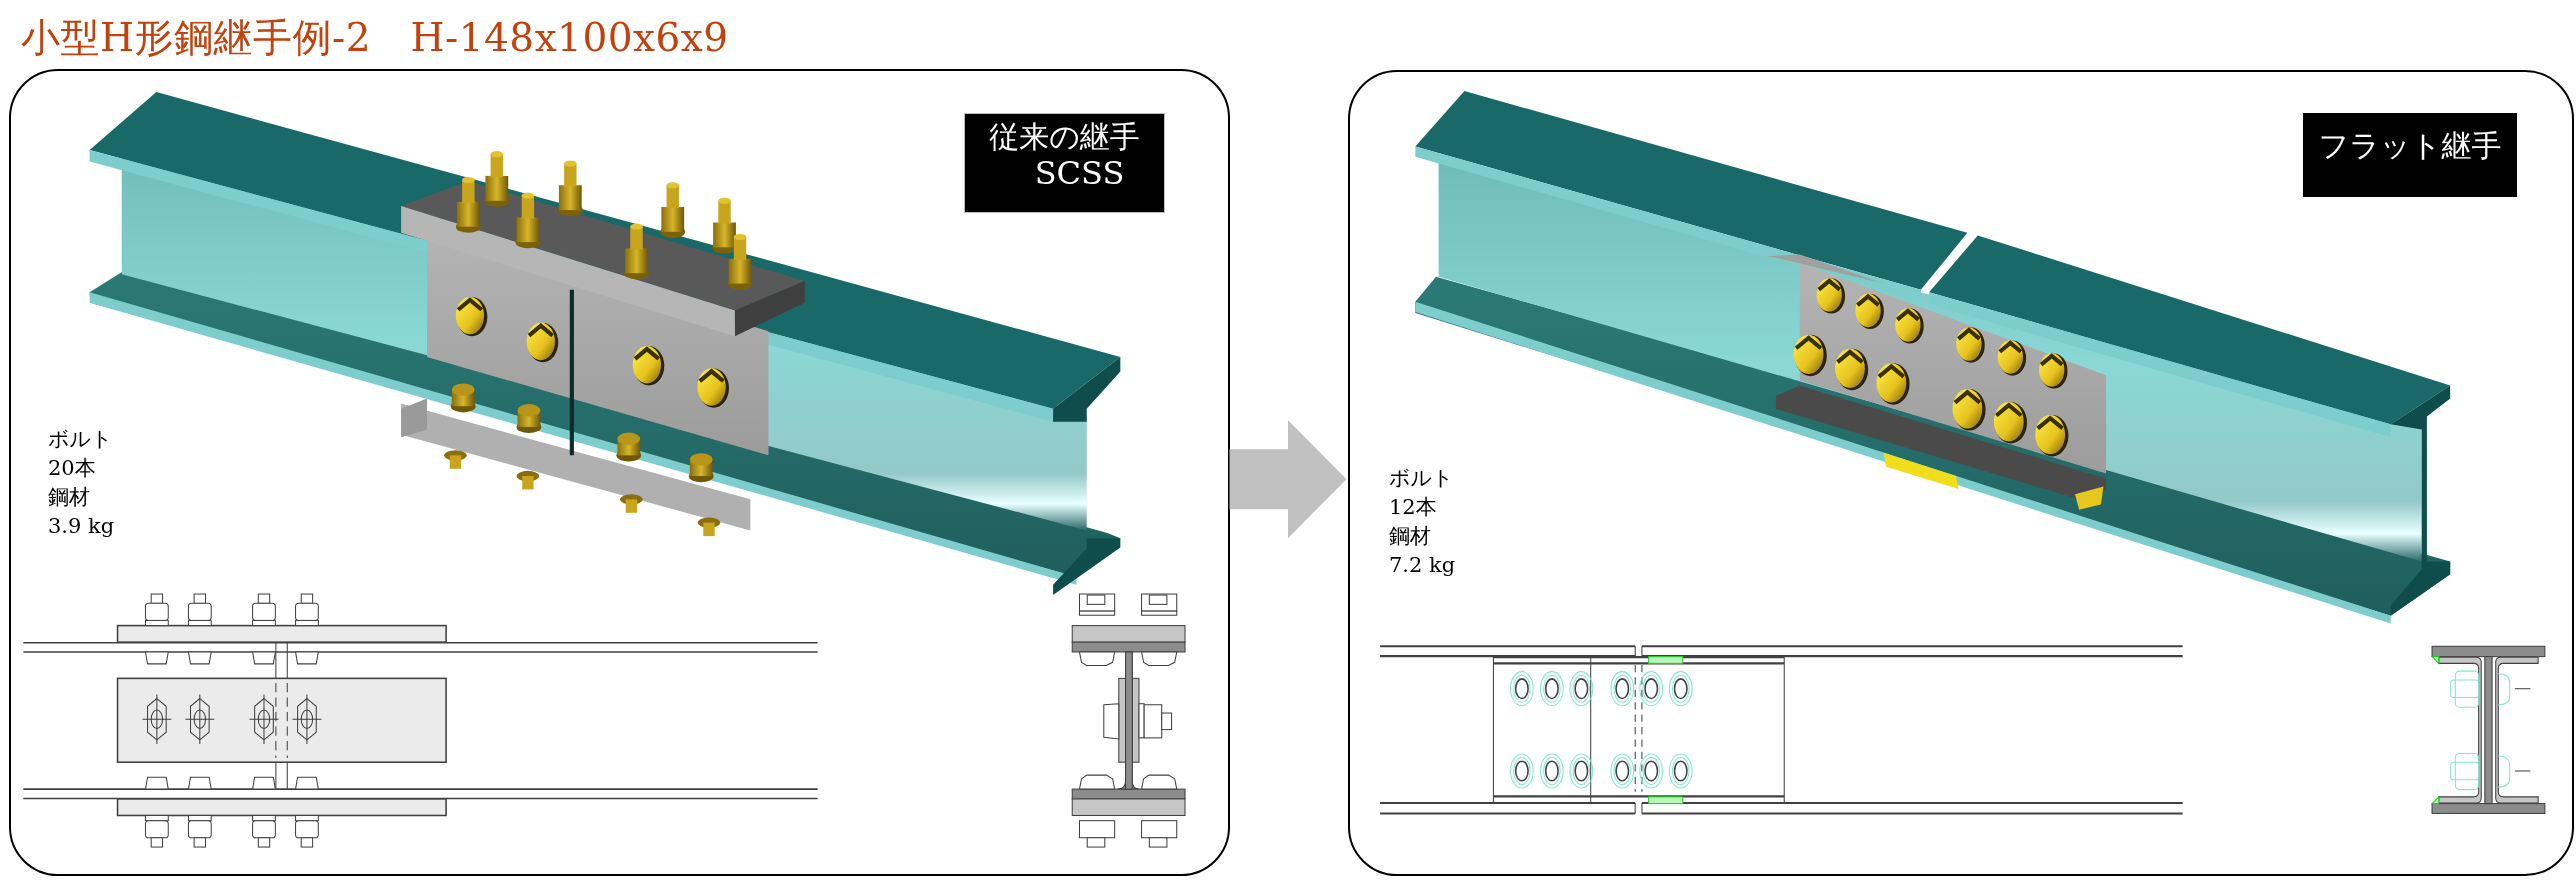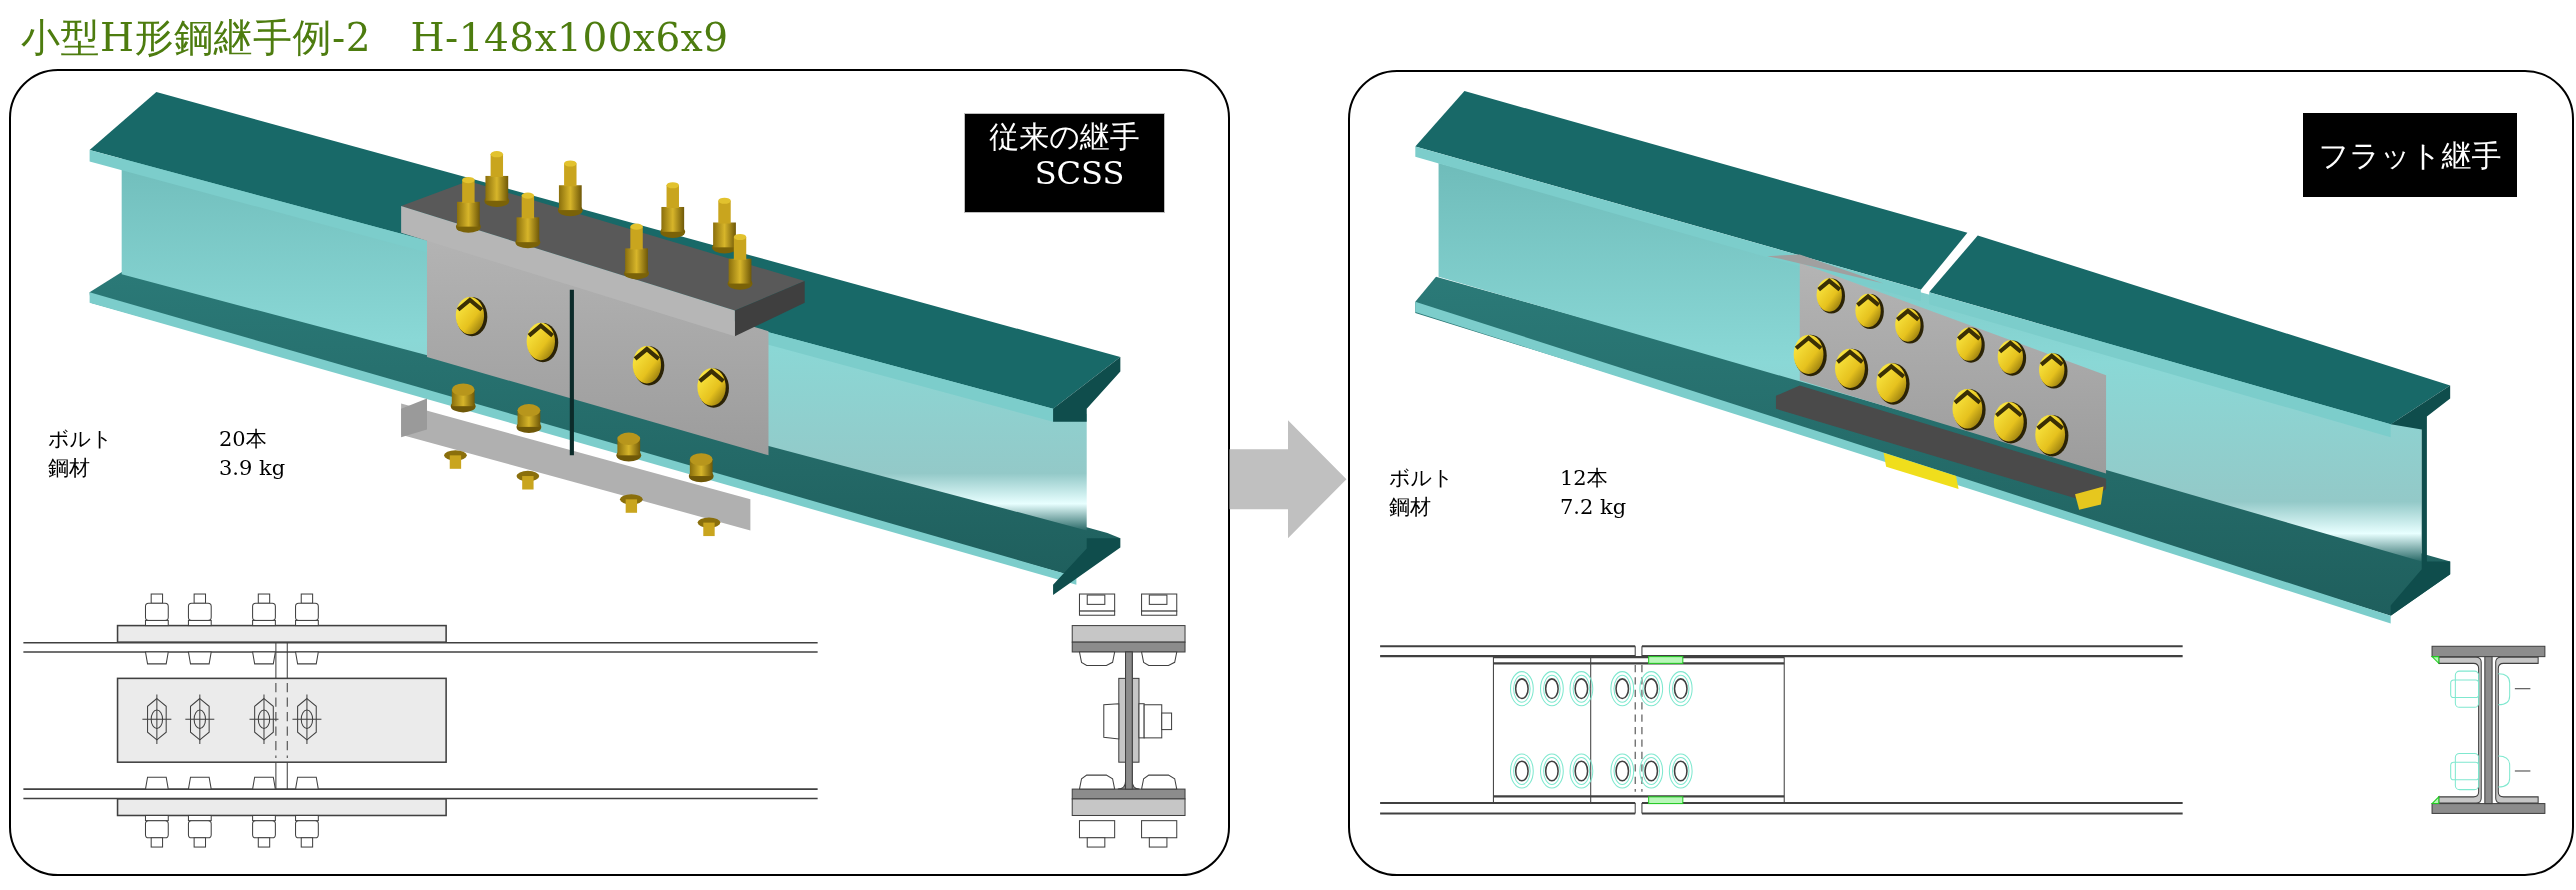--- a/index.html
+++ b/index.html
@@ -1,24 +1,24 @@
 <!DOCTYPE html>
 <html style="font-size:8.3px"><head>
 <meta charset="utf-8">
 <style>
   html, body { margin: 0; padding: 0; background: #ffffff; }
   body { width: 2576px; height: 890px; position: relative; overflow: hidden; font-family: "DejaVu Serif", "Liberation Serif", serif; }
   #stage { position: absolute; left: 0; top: 0; }
-  .title { position: absolute; left: 21px; top: 11.4px; font-family: "DejaVu Serif", serif; font-size: 39px; color: #4d7c0f; white-space: pre; letter-spacing: 0.5px; }
+  .title { position: absolute; left: 21px; top: 11.4px; font-family: "DejaVu Serif", serif; font-size: 39px; color: #c2410c; white-space: pre; letter-spacing: 0.5px; }
   .panel { position: absolute; border: 2.6px solid #000; border-radius: 49px; background: transparent; box-sizing: border-box; }
   .label-box { position: absolute; background: #000; color: #fff; text-align: center; box-sizing: border-box; border: 1.6px solid #bdbdbd; font-family: "DejaVu Sans", sans-serif; }
   .label-box .l1 { font-size: 30px; line-height: 37px; display: block; }
   .label-box .l2 { font-size: 32px; line-height: 37px; display: block; font-family: "DejaVu Serif", serif; margin-left: 30px; }
   .spec { position: absolute; font-family: "DejaVu Serif", serif; font-size: 21px; line-height: 29px; color: #000; }
-  .spec .row { display: flex; }
+  .spec .row { display: flex; flex-direction: column; }
   .spec .k { width: 171px; }
 </style>
 </head>
 <body>
 
 <div class="title">小型H形鋼継手例-2　H-148x100x6x9</div>
 
 <div class="panel" style="left:8.8px; top:69px; width:1221px; height:807px;"></div>
 <div class="panel" style="left:1348px; top:70px; width:1226px; height:806px;"></div>
 
@@ -493,21 +493,21 @@
     </g>
     <line x1="4860" y1="1331" x2="4890" y2="1331"></line>
     <line x1="4860" y1="1490" x2="4890" y2="1490"></line>
   </g>
 </svg>
 
 <div class="label-box" style="left:964px; top:113px; width:201px; height:100px; padding-top:4.1px;">
   <span class="l1">従来の継手</span>
   <span class="l2">SCSS</span>
 </div>
-<div class="label-box" style="left:2303px; top:113px; width:214px; height:84px; border-color:#000; padding-top:23px;">
+<div class="label-box" style="left:2303px; top:113px; width:214px; height:84px; border-color:#000; padding-top:13px;">
   <span class="l1">フラット継手</span>
 </div>
 
 <div class="spec" style="left:48px; top:425px;">
   <div class="row">
     <span class="k">ボルト</span>
     <span>20本</span>
   </div>
   <div class="row">
     <span class="k">鋼材</span>

